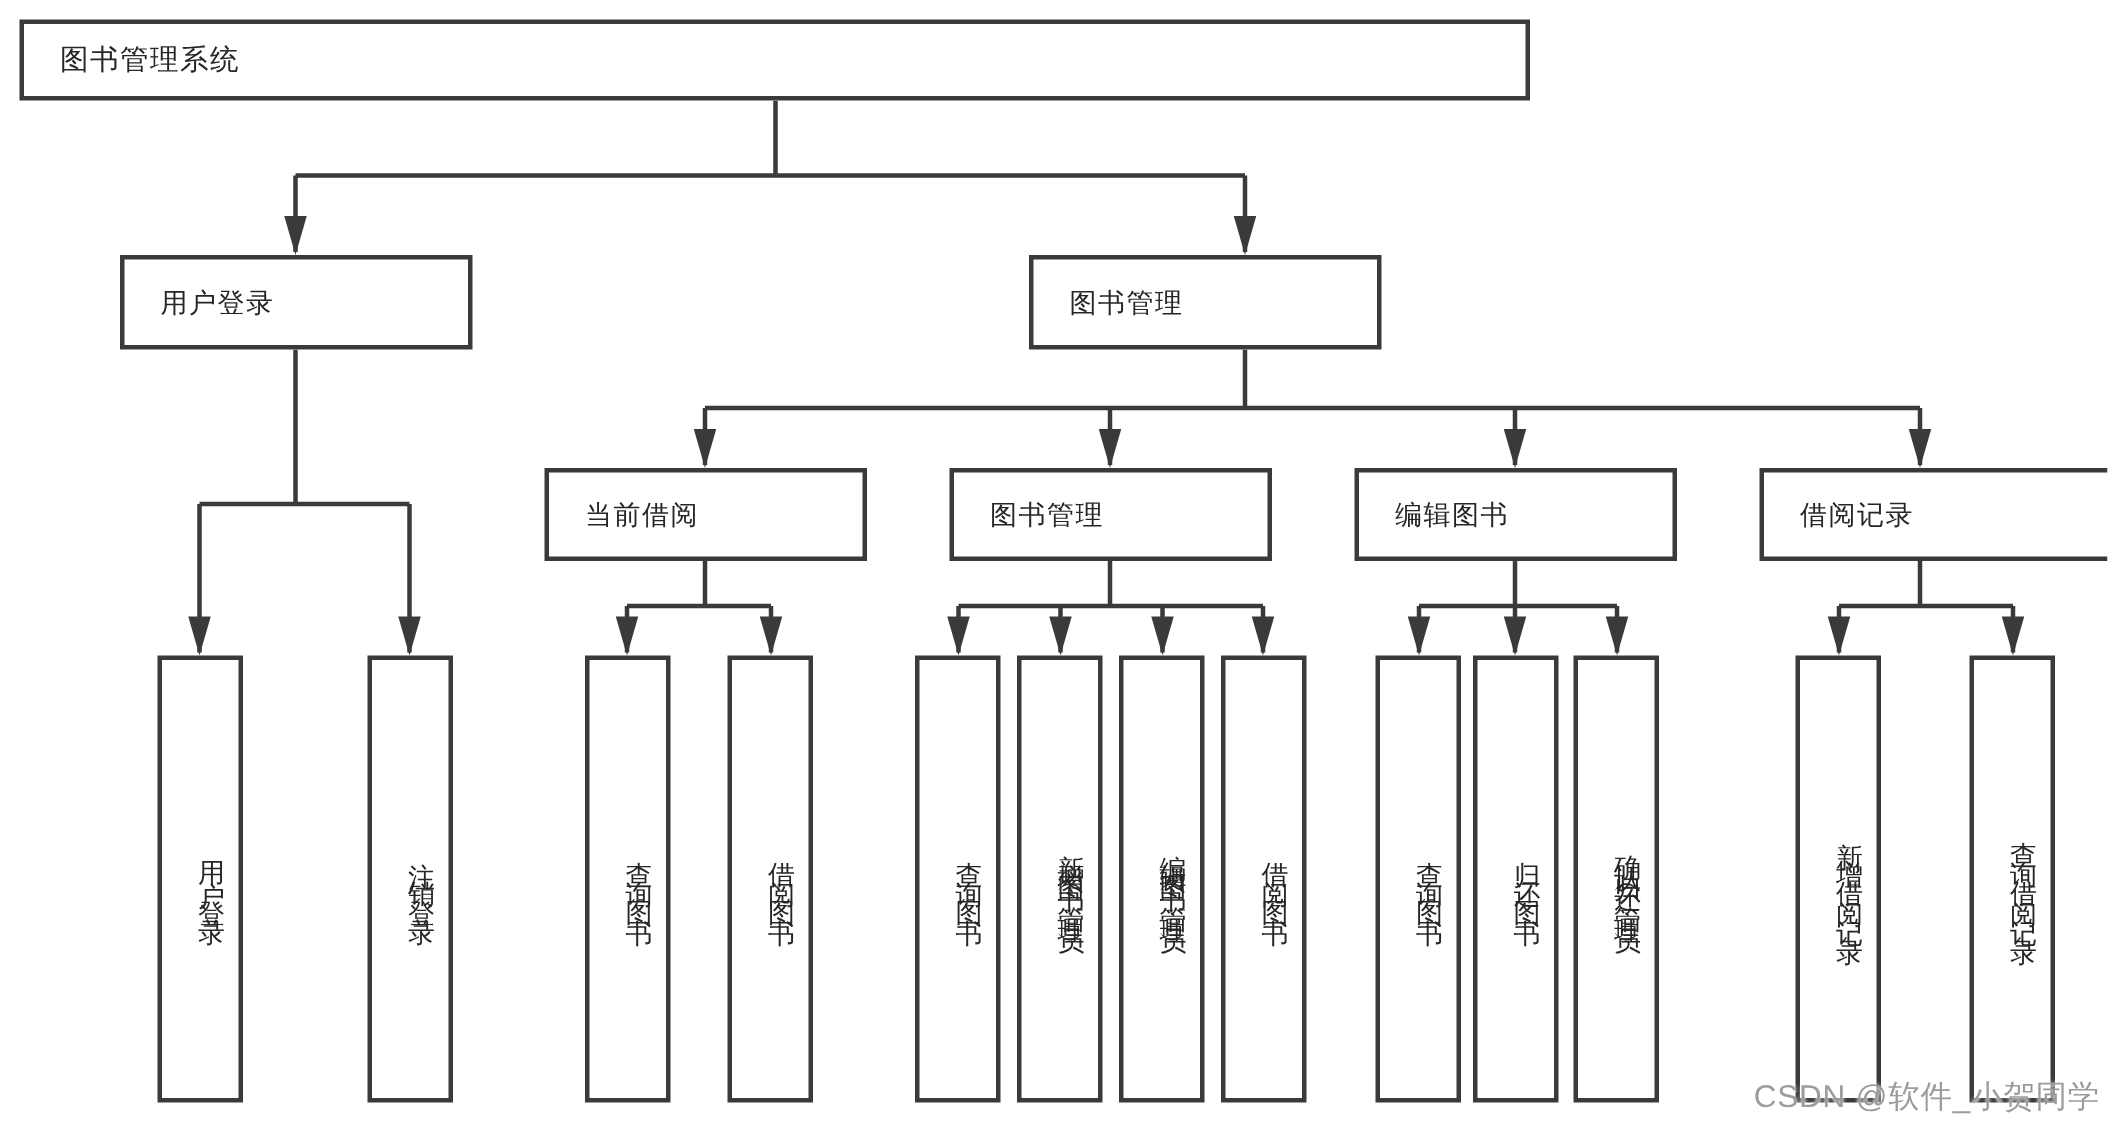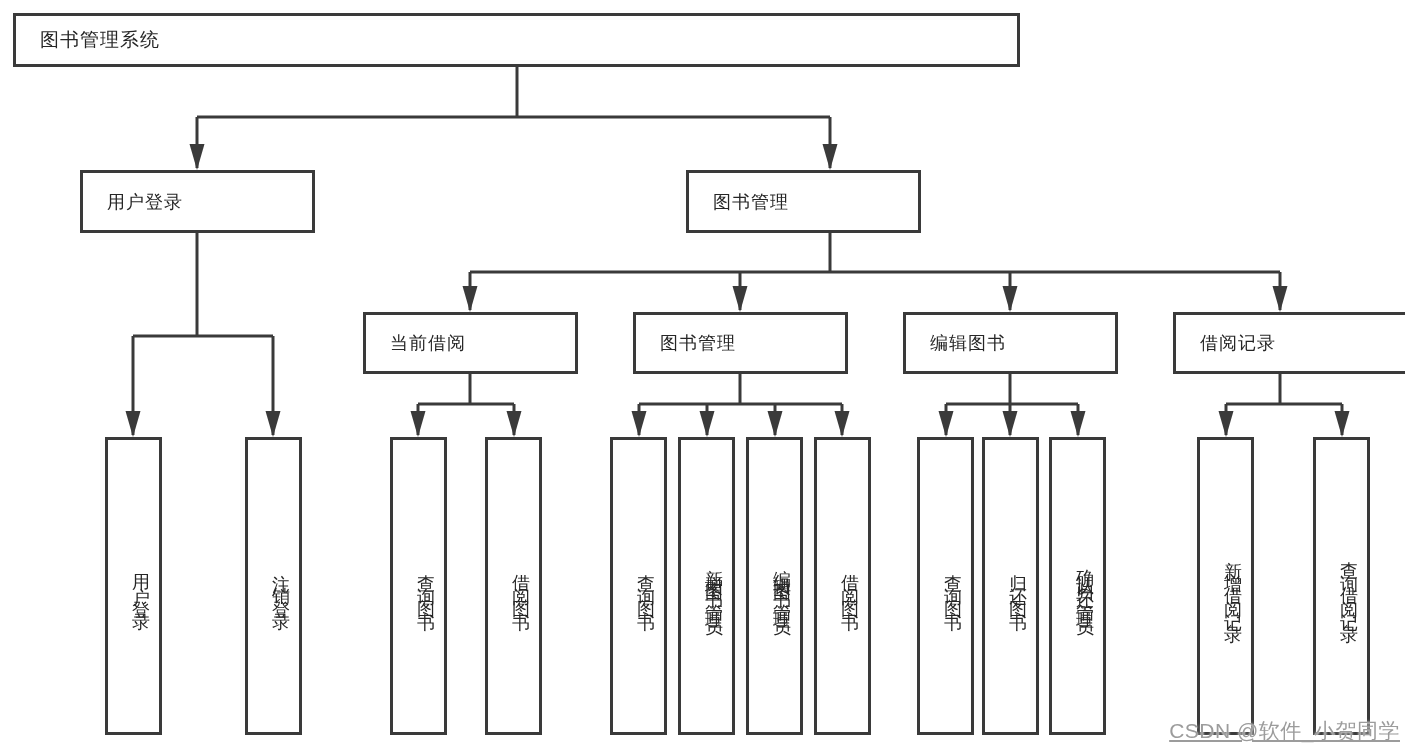--- a/index.html
+++ b/index.html
@@ -53,21 +53,20 @@
   }
   .watermark{
     position:absolute;
     right:5px;top:717px;
     z-index:3;
     font-size:21px;
     color:var(--wm);
     letter-spacing:0.5px;
     text-shadow:0 1px 2px rgba(255,255,255,.85),0 0 3px rgba(255,255,255,.7);
     white-space:nowrap;
-    text-decoration:underline;
   }
 </style>
 </head>
 <body>
 
 <div class="stage">
 
   <svg class="wires" viewBox="0 0 1405 747" xmlns="http://www.w3.org/2000/svg">
 
     <g>

